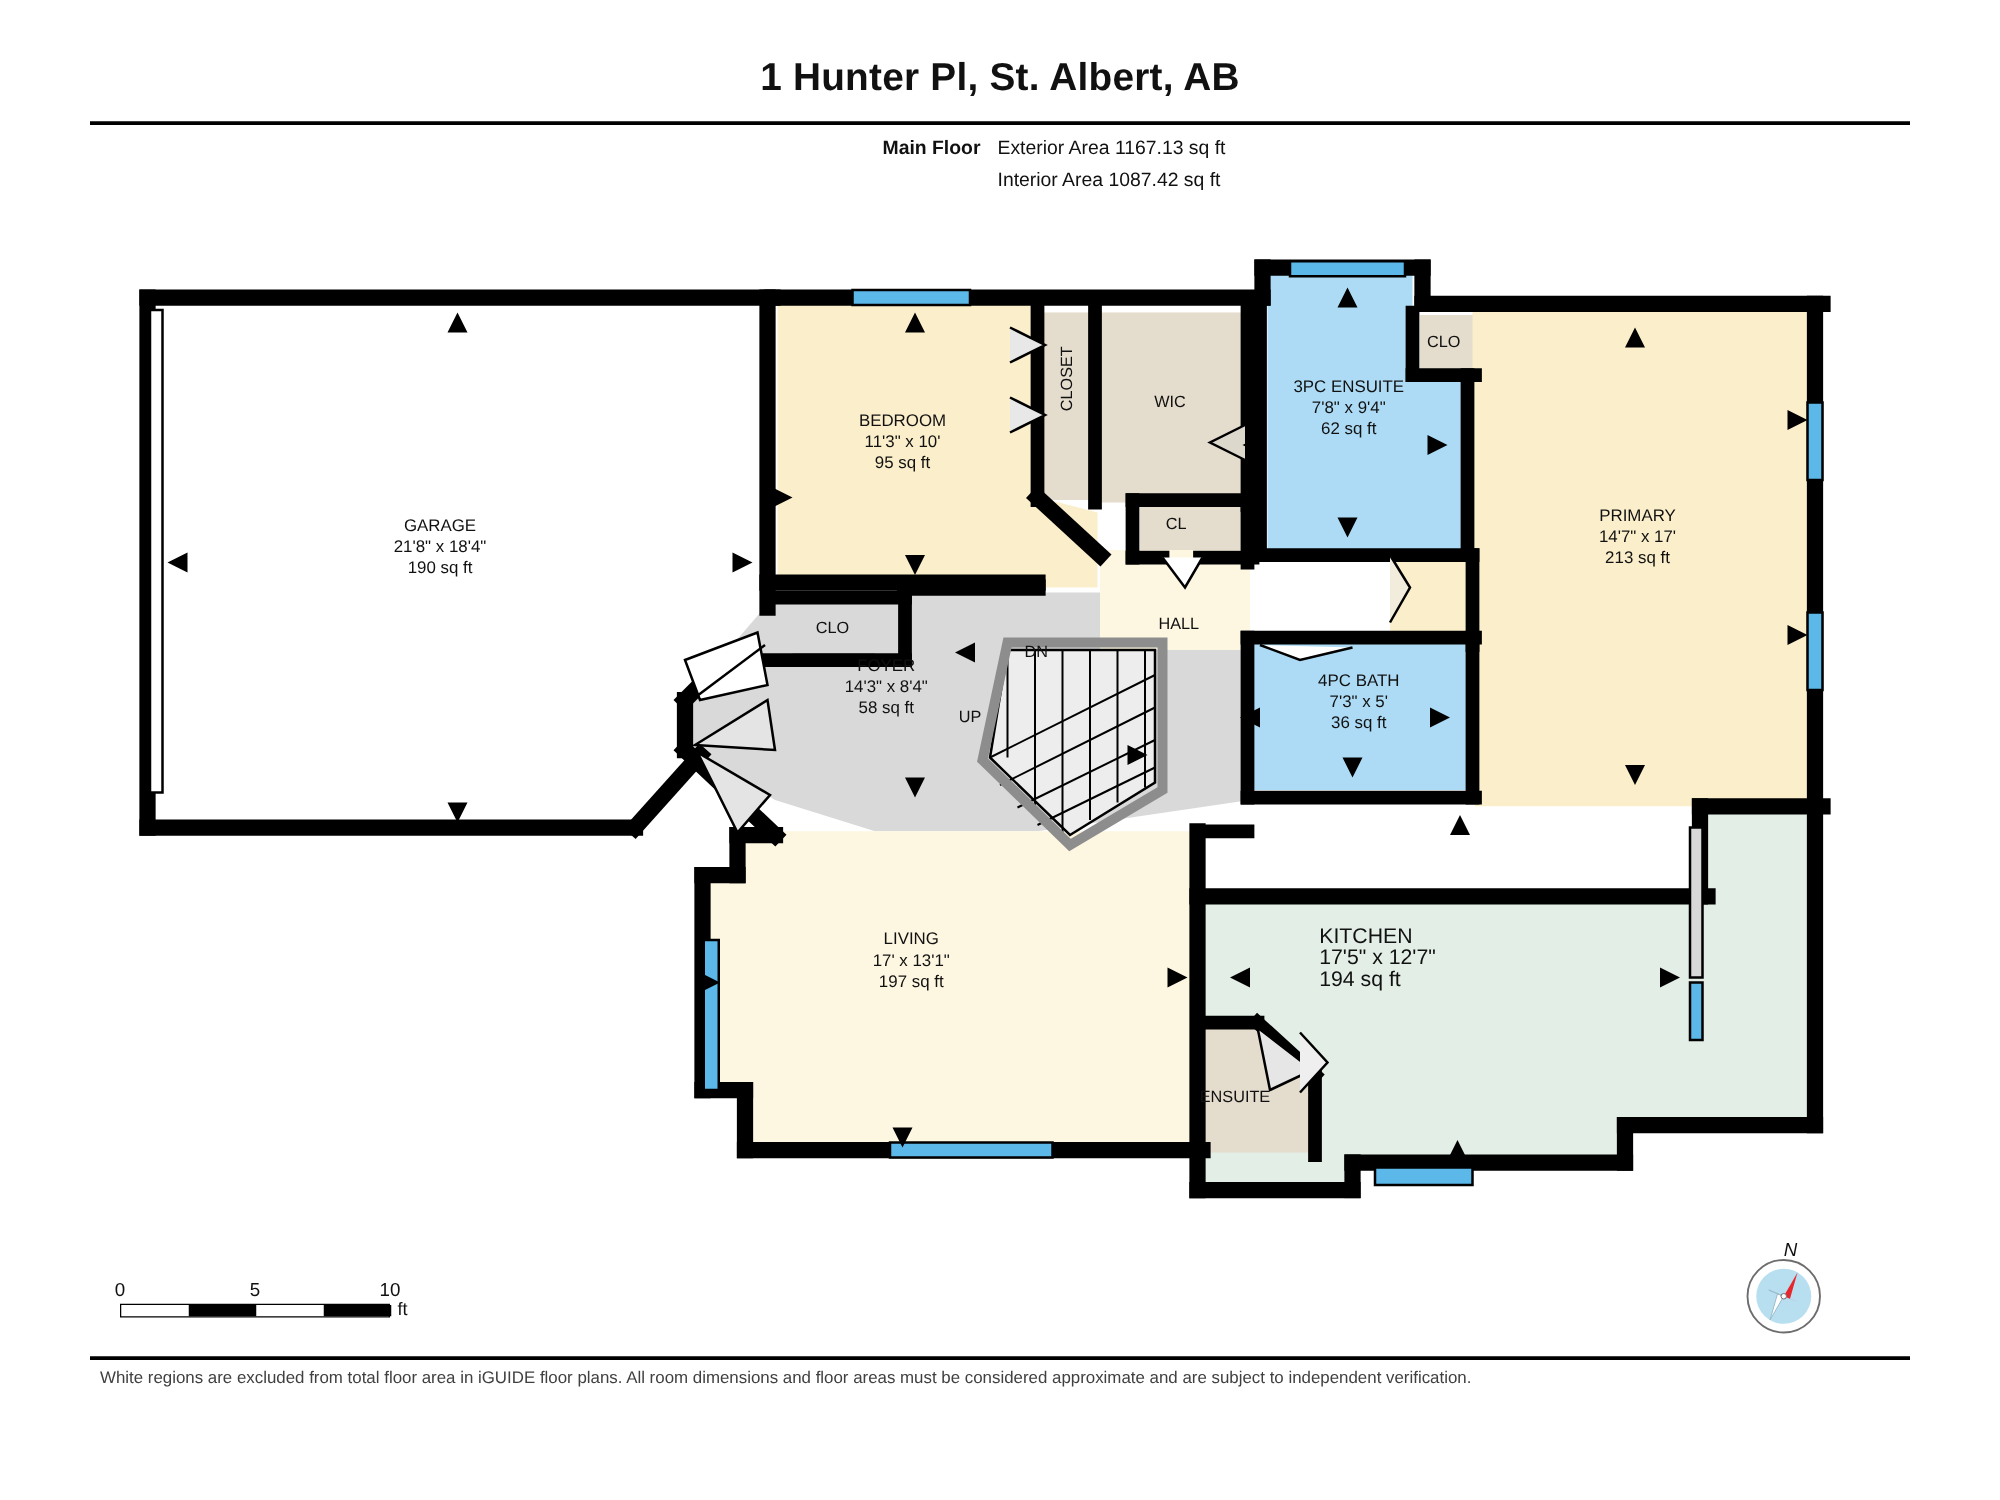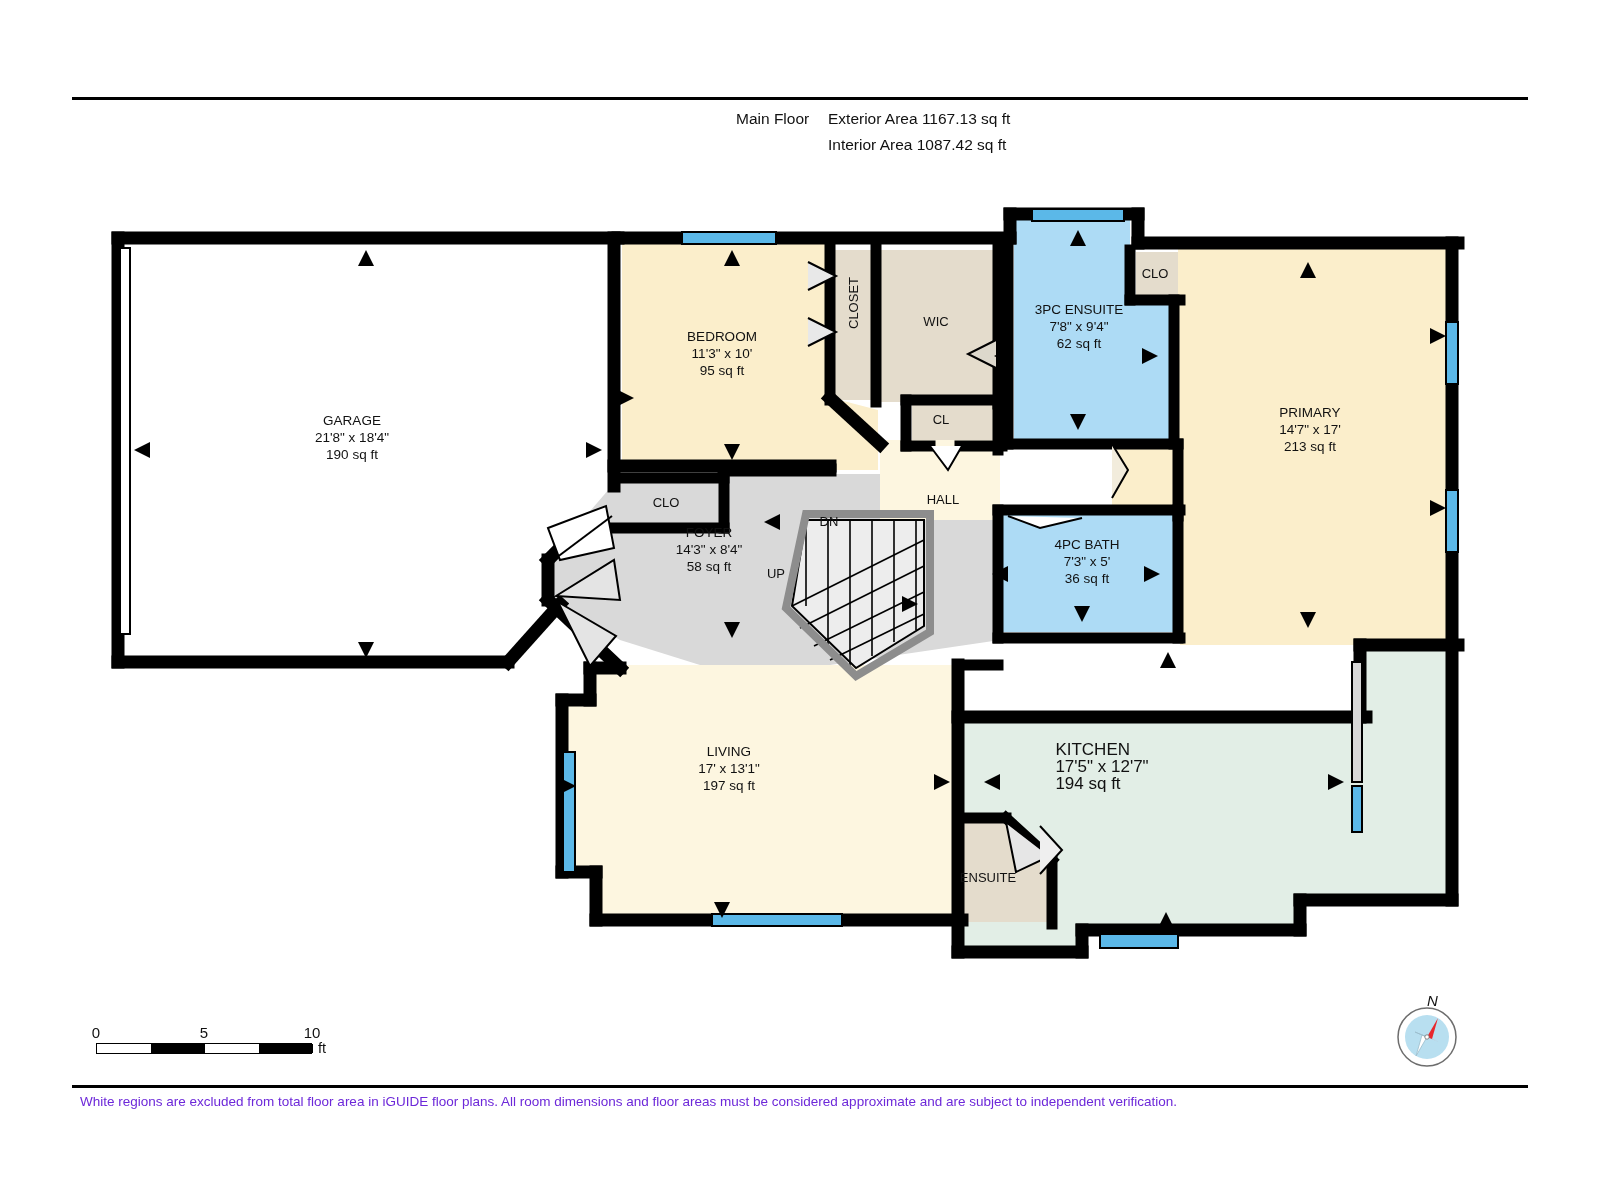--- a/index.html
+++ b/index.html
@@ -21,53 +21,54 @@
     font-size:31px;font-weight:bold;letter-spacing:.2px;
   }
   .rule-top{
     position:absolute;left:72px;top:97px;width:1456px;height:3px;background:#000;
   }
   .rule-bottom{
     position:absolute;left:72px;top:1085px;width:1456px;height:3px;background:#000;
   }
   .summary{position:absolute;left:706px;top:106px;width:420px;}
   .summary .row{display:flex;line-height:26px;font-size:15.5px;}
-  .summary .lbl{width:92px;font-weight:normal;margin-left:30px;}
+  .summary .lbl{width:92px;font-weight:bold;}
   .summary .val{flex:1;}
 
   
   #plan{position:absolute;left:0;top:0;width:1600px;height:1200px;}
 
   
   .prepared{
     position:absolute;left:0;top:1038px;width:1600px;text-align:center;
     font-size:14.5px;
   }
   .disclaimer{
     position:absolute;left:80px;top:1094px;width:1450px;
-    font-size:13.5px;color:#6d28d9;
+    font-size:13.5px;color:#404040;
   }
 
   
   .scalebar{position:absolute;left:96px;top:1024px;}
   .scalebar .nums{position:relative;height:19px;width:216px;}
   .scalebar .nums span{position:absolute;font-size:15px;transform:translateX(-50%);}
   .scalebar .bar{position:relative;width:216px;height:11px;border:1px solid #000;box-sizing:border-box;background:#fff;}
   .scalebar .bar i{position:absolute;top:0;height:100%;background:#000;display:block;}
   .scalebar .unit{position:absolute;left:222px;top:16px;font-size:14.5px;}
 
   
   .compass{position:absolute;left:1396px;top:1006px;width:62px;height:62px;}
   .compass .n{position:absolute;left:31px;top:-14px;font-size:15px;font-style:italic;}
 </style>
 </head>
 <body>
 
 <div id="page">
 
+  <div class="title">1 Hunter Pl, St. Albert, AB</div>
   <div class="rule-top"></div>
 
   <div class="summary">
     <div class="row">
       <div class="lbl">Main Floor</div>
       <div class="val">Exterior Area 1167.13 sq ft</div>
     </div>
     <div class="row">
       <div class="lbl"></div>
       <div class="val">Interior Area 1087.42 sq ft</div>

